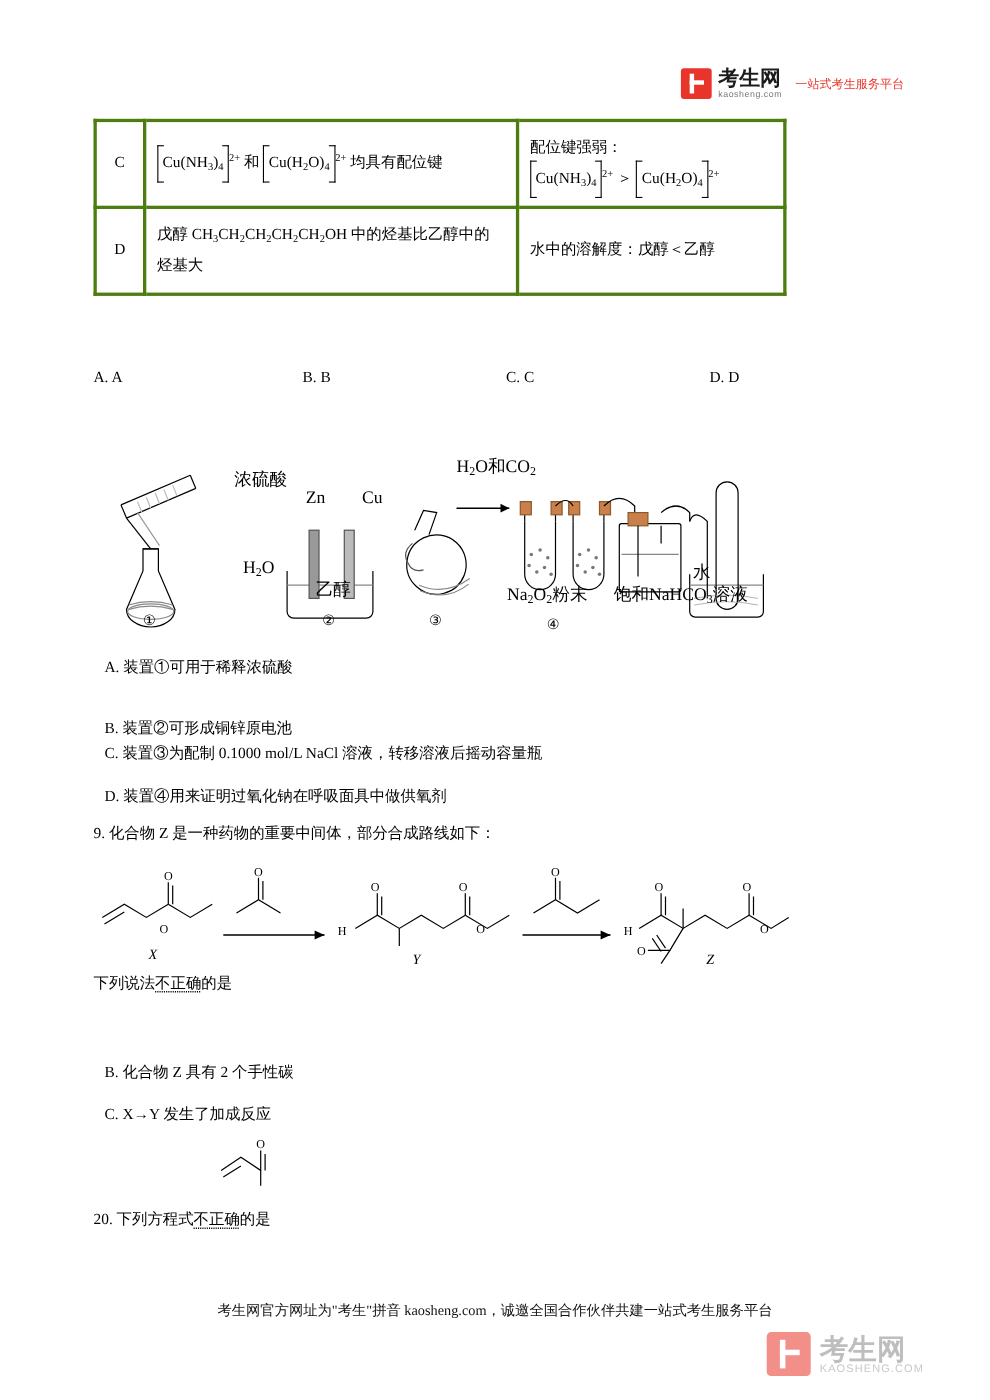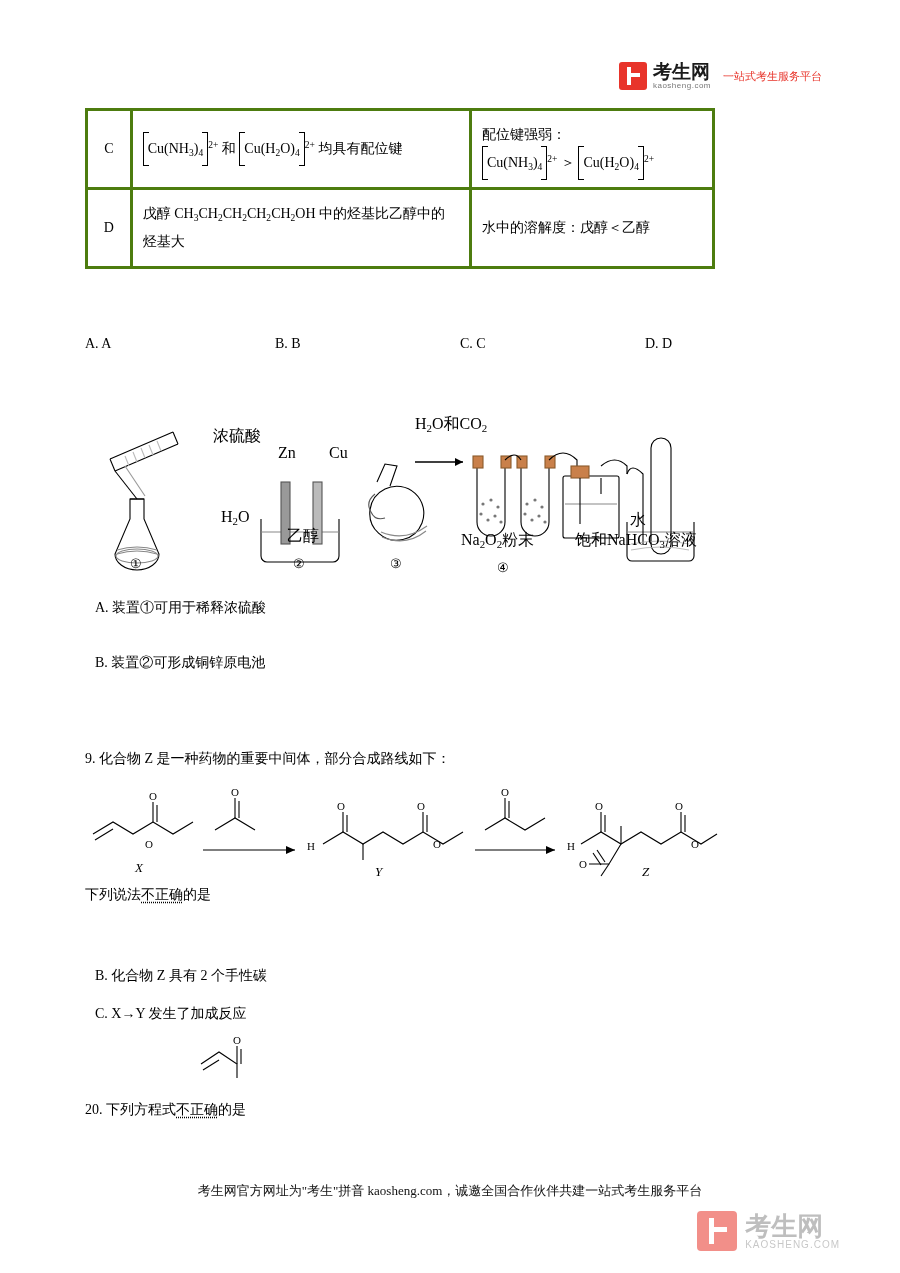--- a/index.html
+++ b/index.html
@@ -384,30 +384,32 @@
         <path d="M546,146 q30,-6 58,0"></path>
       </g>
     </svg>
     <div class="lab" style="left:128px; top:22px;">浓硫酸</div>
     <div class="lab" style="left:136px; top:104px;">H<sub>2</sub>O</div>
     <div class="lab" style="left:193px; top:40px;">Zn</div>
     <div class="lab" style="left:244px; top:40px;">Cu</div>
     <div class="lab" style="left:202px; top:122px;">乙醇</div>
     <div class="lab" style="left:330px; top:10px;">H<sub>2</sub>O和CO<sub>2</sub></div>
     <div class="lab" style="left:376px; top:126px;">Na<sub>2</sub>O<sub>2</sub>粉末</div>
-    <div class="lab" style="left:490px; top:126px;">饱和NaHCO<sub>3</sub>溶液</div>
+    <div class="lab" style="left:473px; top:126px;">饱和NaHCO<sub>3</sub>溶液</div>
     <div class="lab" style="left:545px; top:106px;">水</div>
     <div class="num-circle" style="left:45px; top:152px;">①</div>
     <div class="num-circle" style="left:208px; top:152px;">②</div>
     <div class="num-circle" style="left:305px; top:152px;">③</div>
     <div class="num-circle" style="left:412px; top:156px;">④</div>
   </div>
 
   <div class="para q8a">A. 装置①可用于稀释浓硫酸</div>
   <div class="para q8b">B. 装置②可形成铜锌原电池</div>
+  <div class="para q8c">C. 装置③为配制 0.1000 mol/L NaCl 溶液，转移溶液后摇动容量瓶</div>
+  <div class="para q8d">D. 装置④用来证明过氧化钠在呼吸面具中做供氧剂</div>
 
   <div class="para q9">9. 化合物 Z 是一种药物的重要中间体，部分合成路线如下：</div>
 
   <div class="fig9">
     <svg width="640" height="110" viewBox="0 0 640 110">
       <g stroke="#000" fill="none" stroke-width="1.1">
 
         <path d="M8,62 L28,50 L48,62 L68,50"></path>
         <path d="M10,68 L28,57"></path>
         <path d="M68,50 L68,30"></path>

